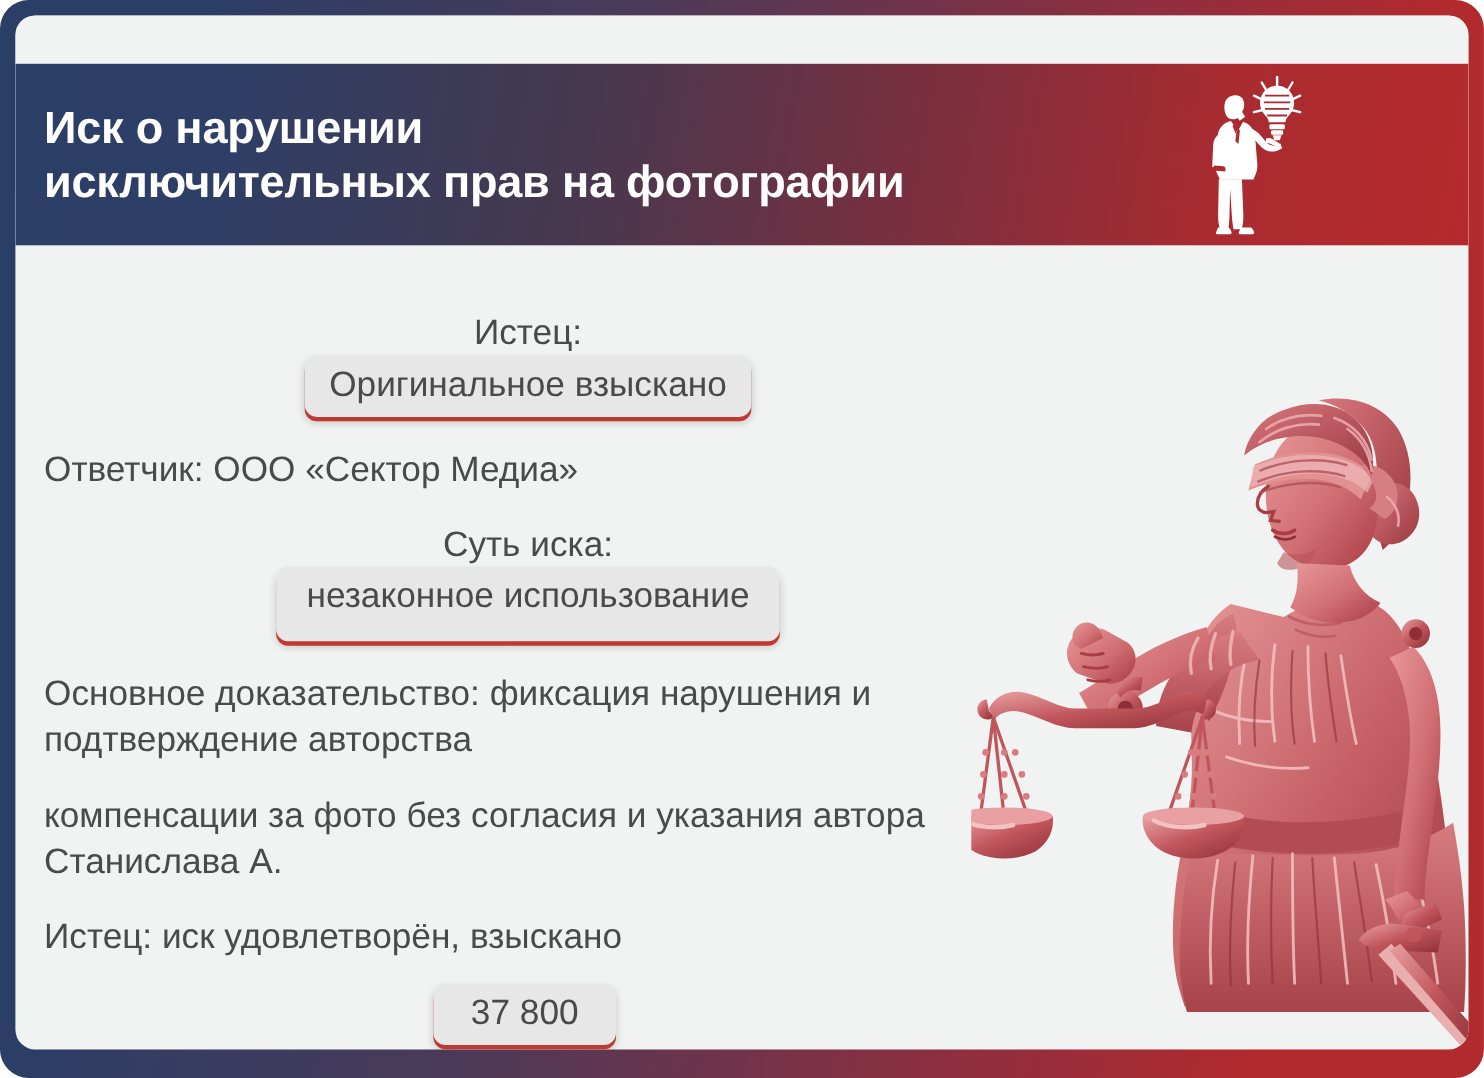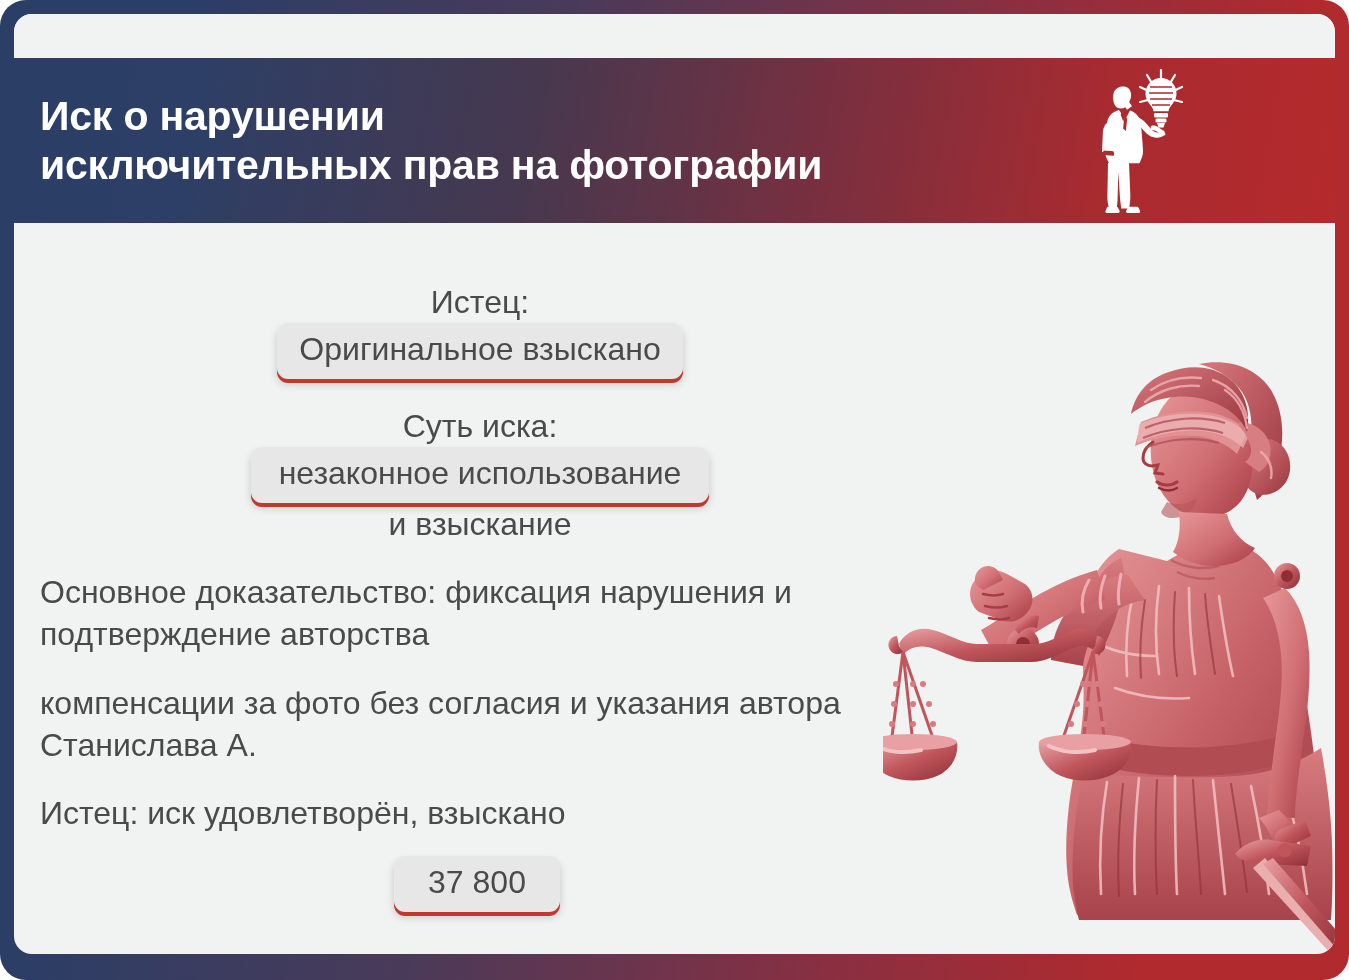--- a/index.html
+++ b/index.html
@@ -109,21 +109,21 @@
     color: #4A4A4A;
     font-size: 32px;
     border-radius: 11px;
     padding: 8px 22px 10px 22px;
     margin: 0 6px;
     position: relative;
     box-shadow: 0 4px 0 0 #C0392F, 0 5px 8px rgba(0,0,0,0.18);
     vertical-align: middle;
     line-height: 1.18;
   }
-  .chip.wide { padding: 8px 28px 10px 28px; }
+  .chip.wide { padding: 8px 28px 22px 28px; }
   .chip.money { padding: 8px 34px 10px 34px; margin-left: 0; }
 
   .row-flex { display: flex; align-items: center; flex-wrap: wrap; flex-direction: column; }
 
   
   .justice {
     position: absolute;
     right: -8px;
     bottom: 0;
     width: 460px;
@@ -378,25 +378,25 @@
           <circle cx="404" cy="232" r="13" fill="url(#metal)"></circle>
           <circle cx="404" cy="232" r="6" fill="#8E2F37"></circle>
         </svg>
       </span>
 
       <div class="line row-flex">
         <span>Истец:</span>
         <span class="chip">Оригинальное взыскано</span>
       </div>
 
+      <div class="line">Ответчик: ООО «Сектор Медиа»</div>
 
       <div class="line row-flex">
         <span>Суть иска:</span>
         <span class="chip wide">незаконное использование</span>
-        <span>и взыскание</span>
       </div>
 
       <div class="line wrap">Основное доказательство: фиксация нарушения и подтверждение авторства</div>
 
       <div class="line wrap">компенсации за фото без согласия и указания автора Станислава А.</div>
 
       <div class="line tight">Истец: иск удовлетворён, взыскано</div>
 
       <div class="line row-flex">
         <span class="chip money">37 800</span>

